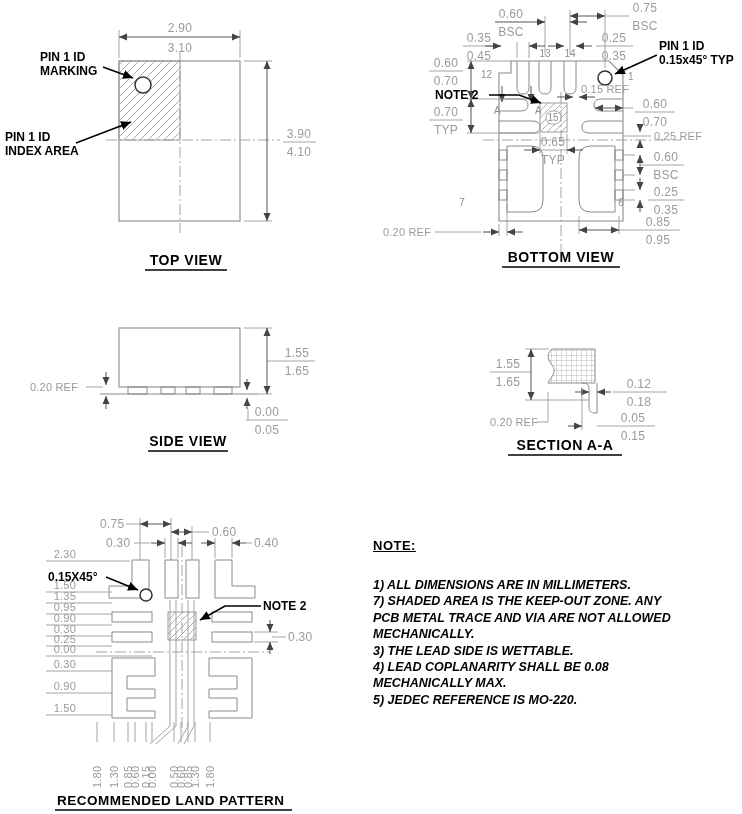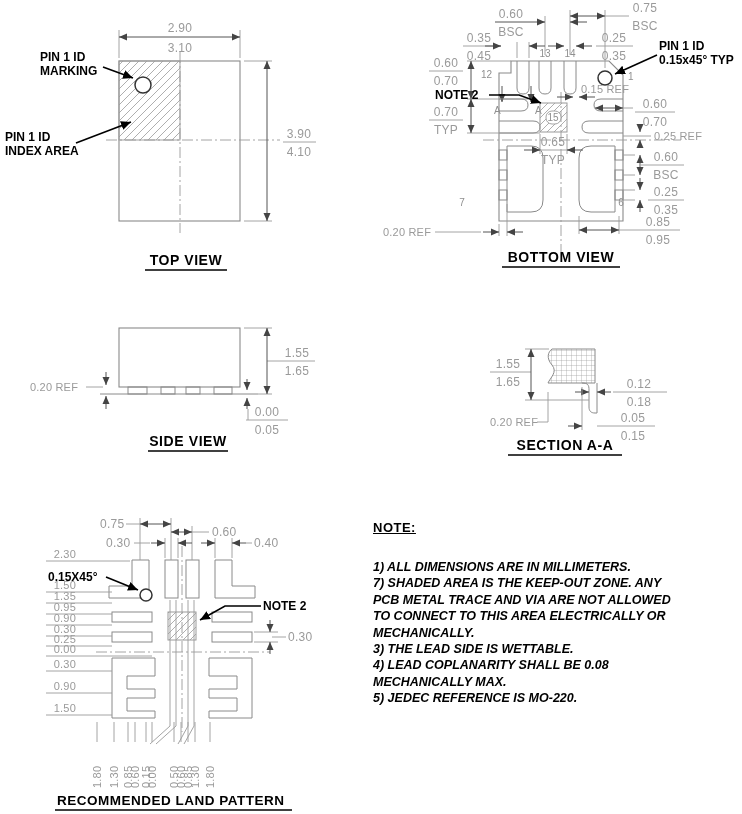--- a/index.html
+++ b/index.html
@@ -12,21 +12,21 @@
   .xl{stroke:#9a9a9a;fill:none;stroke-width:0.9;}
   .cl{stroke:#9a9a9a;fill:none;stroke-width:0.9;stroke-dasharray:11 3 2 3;}
   .ldr{stroke:#000;fill:none;stroke-width:1.6;}
   text{font-family:"Liberation Sans",sans-serif;}
   text.dim{fill:#9a9a9a;font-size:12px;letter-spacing:.3px;}
   text.dims{fill:#9a9a9a;font-size:11px;letter-spacing:.2px;}
   text.pin{fill:#8f8f8f;font-size:10px;}
   text.lbl{fill:#000;font-size:12px;font-weight:bold;}
   text.ttl{fill:#000;font-size:14px;font-weight:bold;letter-spacing:.6px;}
   .circ{stroke:#333;stroke-width:1.5;fill:#fff;}
-  #notes{position:absolute;left:373px;top:520px;width:364px;color:#000;}
+  #notes{position:absolute;left:373px;top:538px;width:364px;color:#000;}
   #notes .head{font-size:13px;font-weight:bold;text-decoration:underline;letter-spacing:.5px;}
   #notes .body{margin-top:24px;}
   #notes .nline{font-size:12.5px;font-weight:bold;line-height:16.4px;white-space:nowrap;font-style:italic;}
 </style>
 </head>
 <body>
 
 <div id="canvas">
 
 <svg style="left:0;top:0" width="371" height="280" viewBox="0 0 371 280">
@@ -418,21 +418,20 @@
   <text x="57" y="325" fill="#000" font-size="13.5" font-weight="bold" letter-spacing="0.5">RECOMMENDED LAND PATTERN</text>
   <line x1="55" y1="330" x2="292" y2="330" stroke="#000" stroke-width="1.6"></line>
 </svg>
 
 <div id="notes">
   <div class="head">NOTE:</div>
   <div class="body">
     <div class="nline">1) ALL DIMENSIONS ARE IN MILLIMETERS.</div>
     <div class="nline">7) SHADED AREA IS THE KEEP-OUT ZONE. ANY</div>
     <div class="nline">PCB METAL TRACE AND VIA ARE NOT ALLOWED</div>
-    <div class="nline">TO CONNECT TO THIS AREA ELECTRICALLY OR</div>
     <div class="nline">MECHANICALLY.</div>
     <div class="nline">3) THE LEAD SIDE IS WETTABLE.</div>
     <div class="nline">4) LEAD COPLANARITY SHALL BE 0.08</div>
     <div class="nline">MECHANICALLY MAX.</div>
     <div class="nline">5) JEDEC REFERENCE IS MO-220.</div>
   </div>
 </div>
 
 </div>
 

